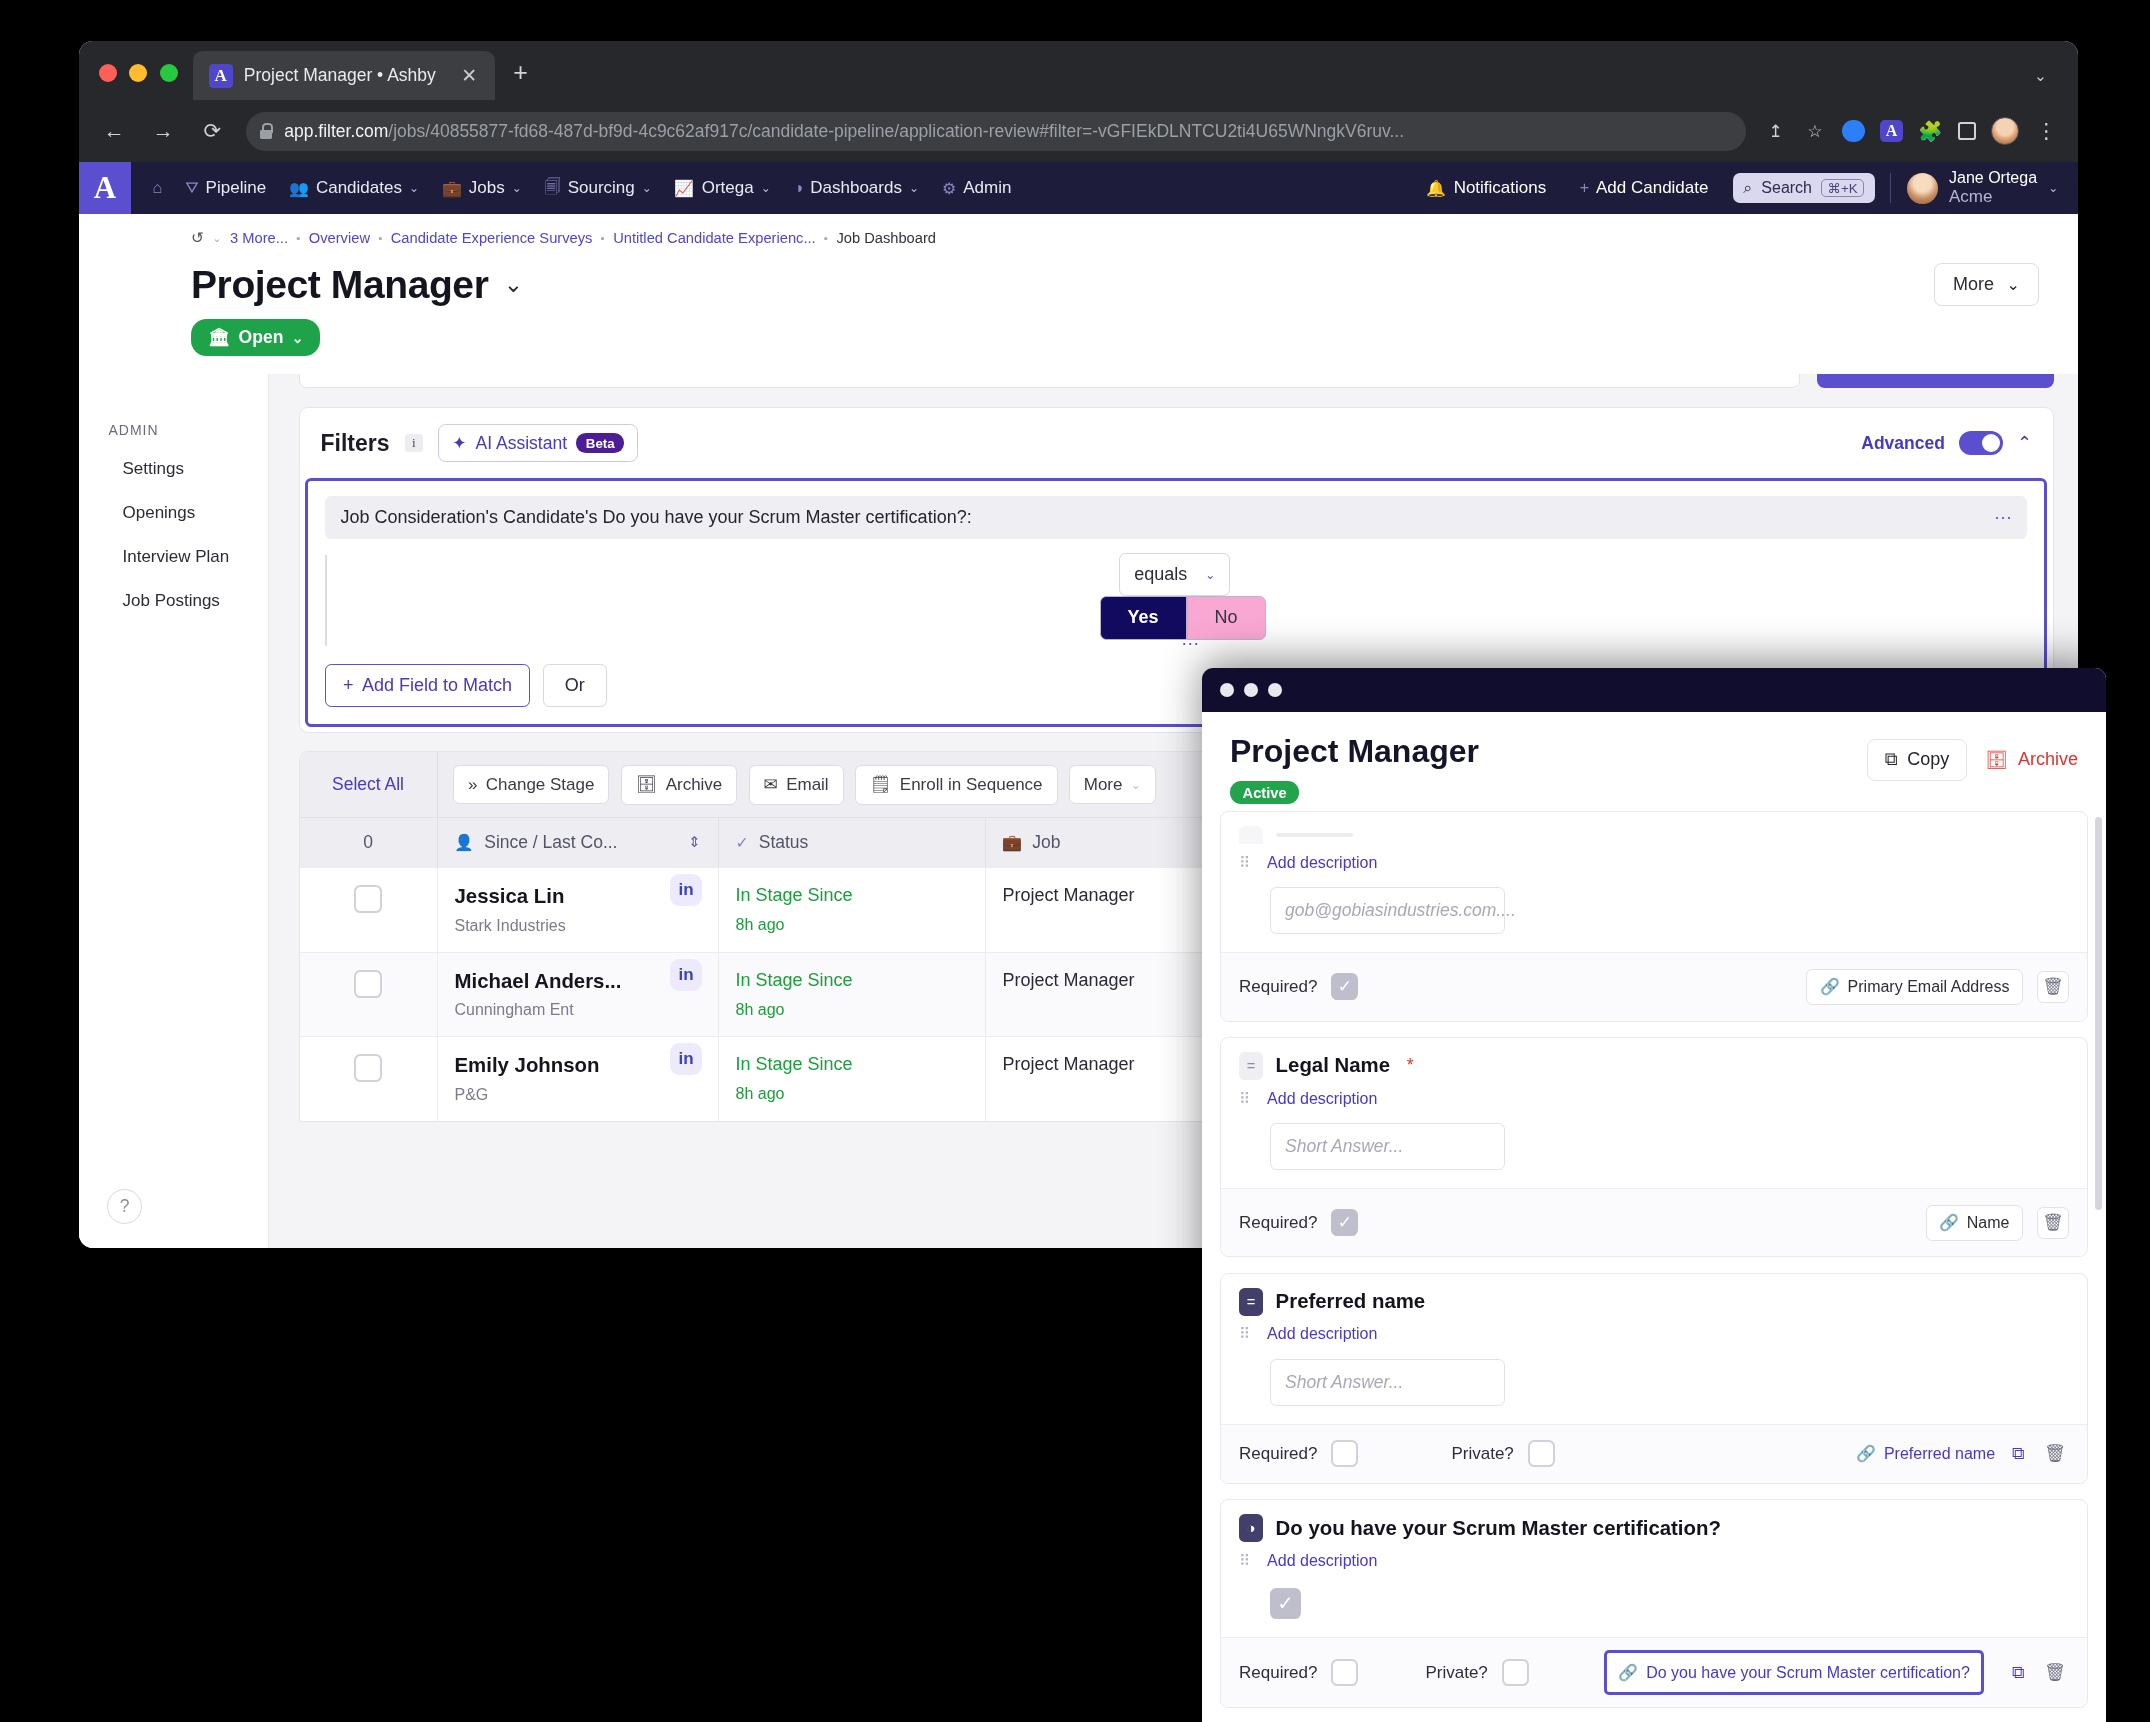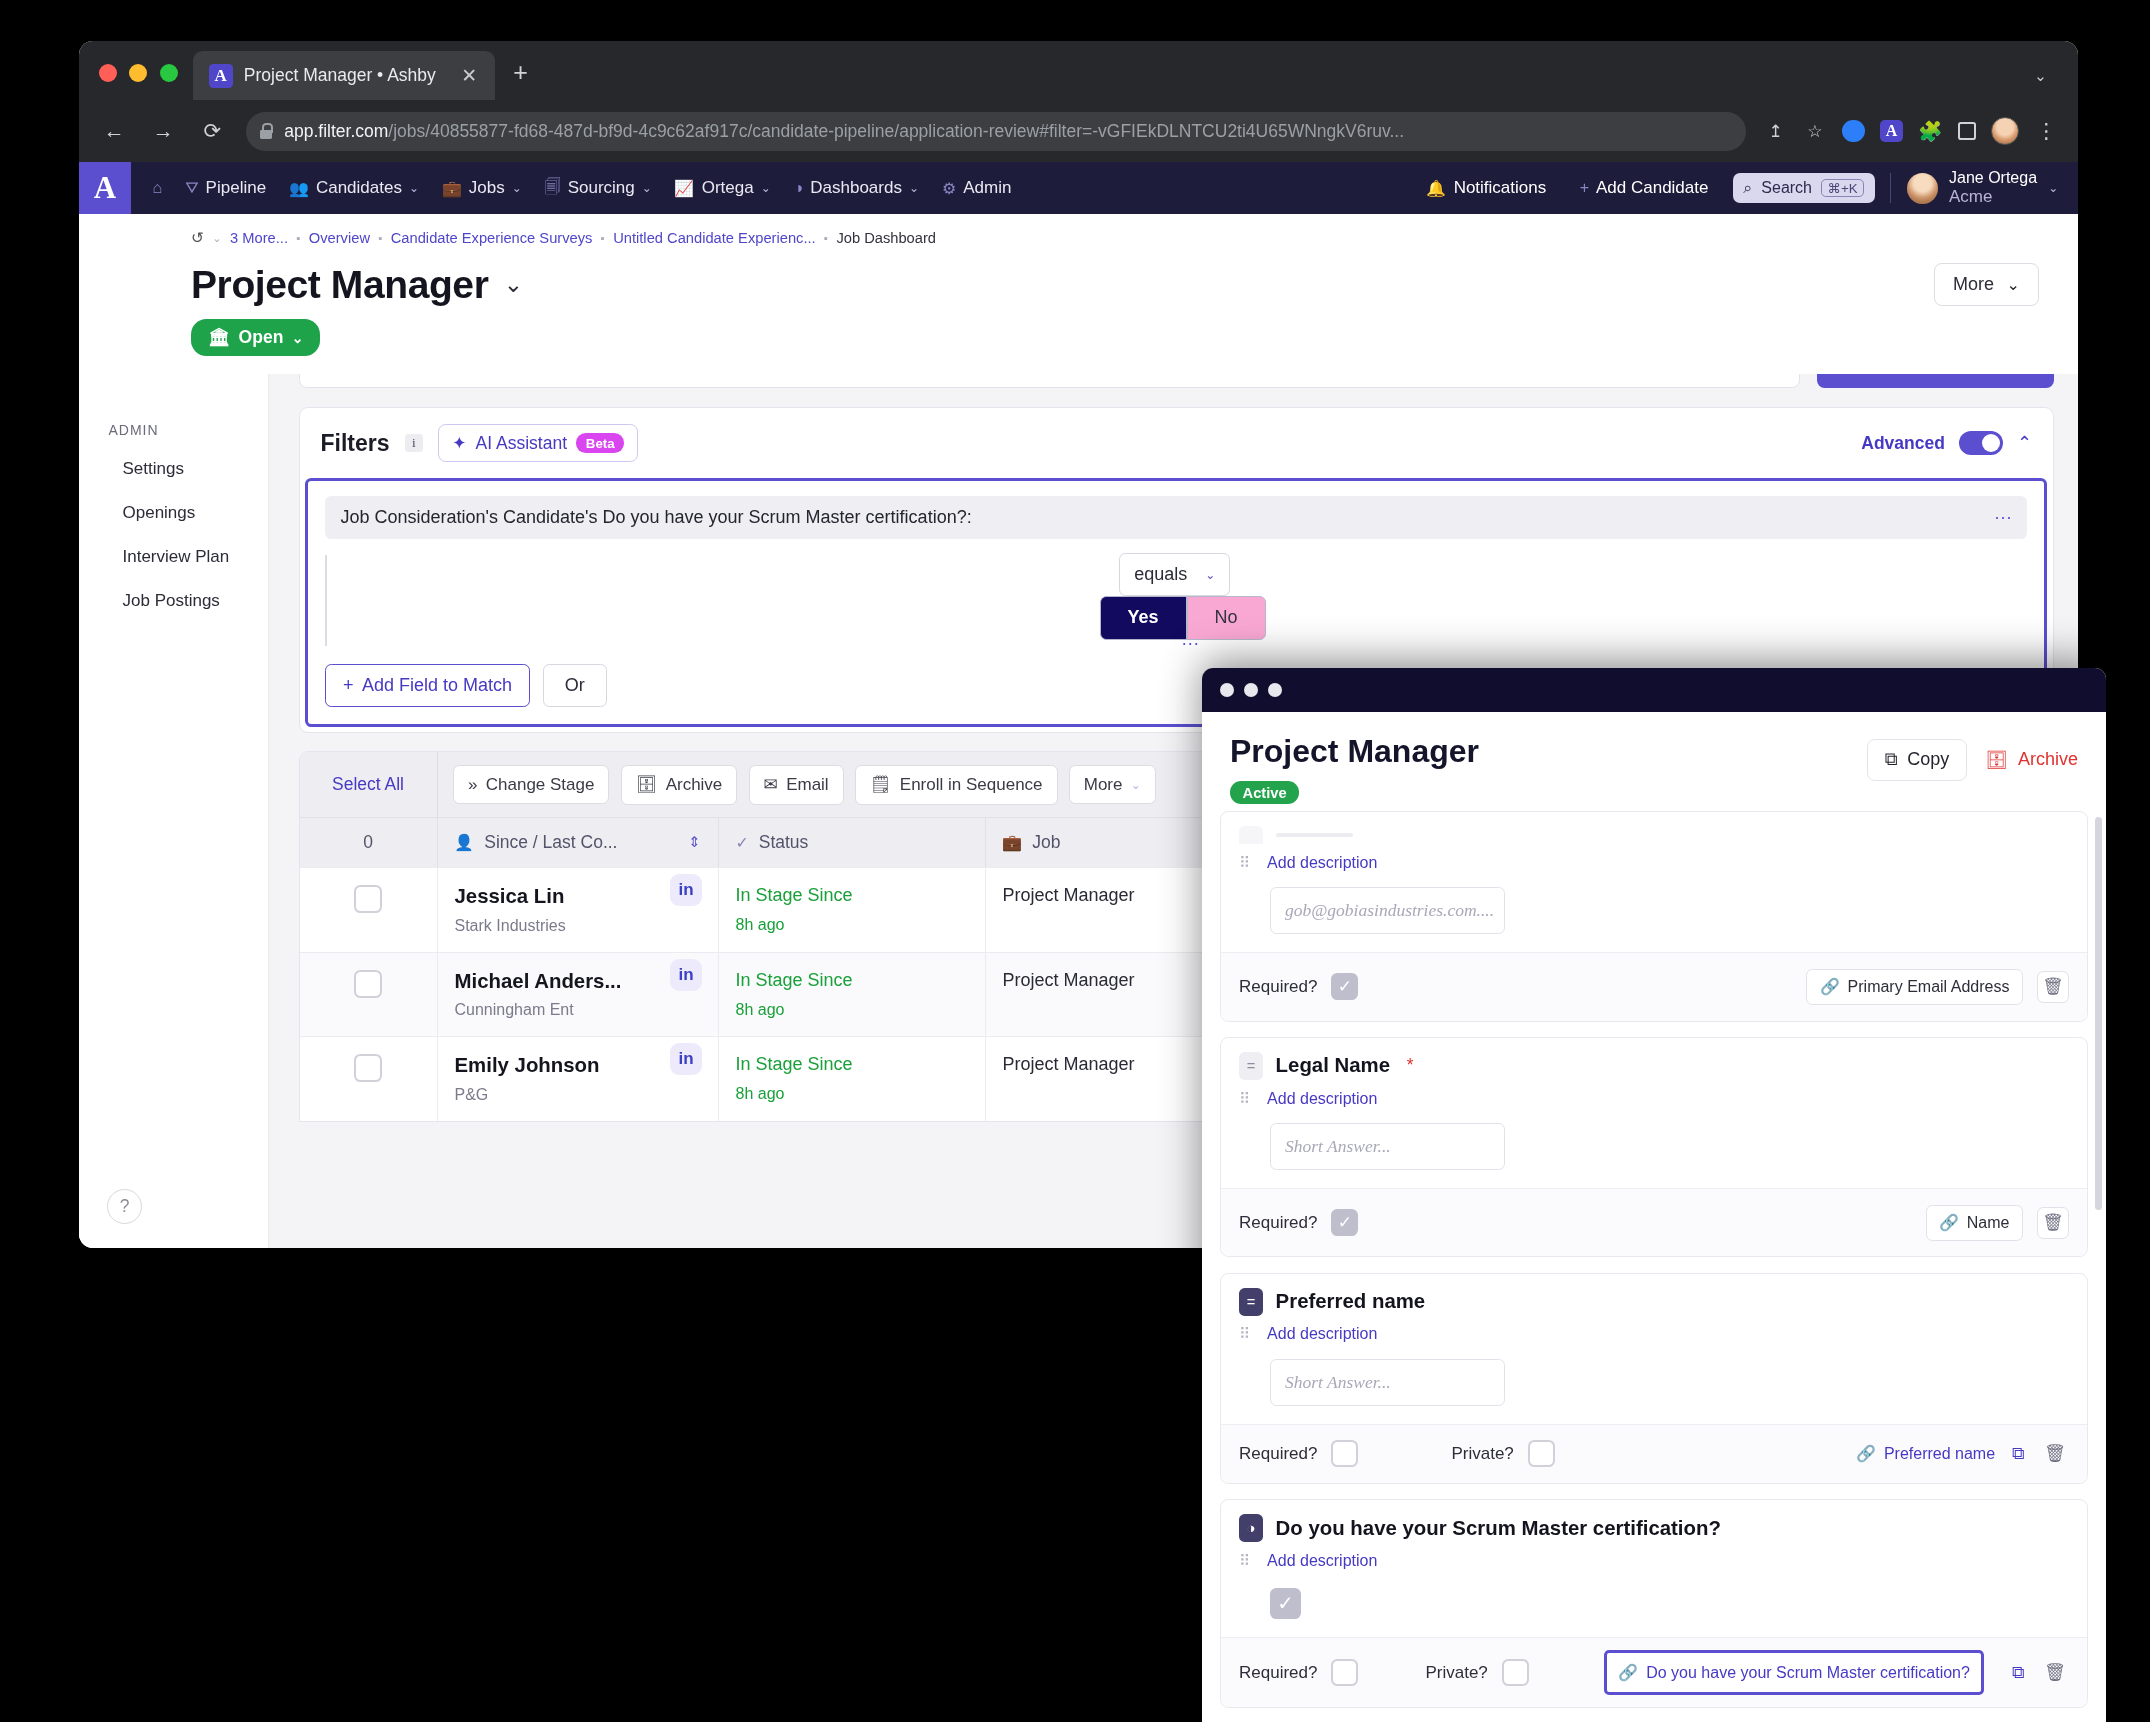--- a/index.html
+++ b/index.html
@@ -244,21 +244,21 @@
     width: 18px; height: 18px; border-radius: 3.5px; background: #ececf1;
     color: #4b4b5c; font-size: 13.3px; display: flex; align-items: center; justify-content: center;
     font-family: "Liberation Serif", serif; cursor: pointer;
   }
   .ai-btn {
     display: flex; align-items: center; gap: 9px;
     border: 1.4px solid #cdc8f1; border-radius: 7.7px;
     padding: 7.7px 12.6px; color: #4639c4; font-size: 17.5px; cursor: pointer;
   }
   .beta-badge {
-    background: #d946ef; color: #fff; border-radius: 9.8px;
+    background: #4c1d95; color: #fff; border-radius: 9.8px;
     padding: 2.8px 9.8px; font-size: 13.3px; font-weight: 700;
   }
   .adv-wrap { margin-left: auto; display: flex; align-items: center; gap: 14px; }
   .adv-label { color: #4639c4; font-size: 17.5px; font-weight: 700; cursor: pointer; }
   .toggle {
     width: 44px; height: 24px; border-radius: 12px; background: #5b4fcf;
     position: relative; cursor: pointer;
   }
   .toggle::after {
     content:""; position: absolute; right: 2.8px; top: 2.8px;
@@ -399,21 +399,21 @@
   }
   .ftype-ico.light { background: #eeeef3; color: #8e8ea3; }
   .fcard-title { font-size: 20.4px; font-weight: 700; color: #14141f; }
   .req-star { color: #e0322f; font-size: 17.5px; margin-left: 4.2px; }
   .fdesc-row { display: flex; align-items: center; gap: 15.4px; margin-top: 9.8px; }
   .grip { color: #b4b4c2; font-size: 15.4px; line-height: .65; letter-spacing: 1.4px; cursor: grab; }
   .add-desc { color: #4639c4; font-size: 16px; cursor: pointer; }
   .ffield {
     margin: 15.4px 0 0 31px; border: 1.4px solid #e1e1ea; border-radius: 6.3px;
     padding: 12px 14px; font-size: 17.5px; color: #a8a8b8; font-style: italic;
-    width: 235px; background: #fff; font-family: Liberation Serif, serif;
+    width: 235px; background: #fff;
   }
   .fcheck-big {
     margin: 18px 0 0 31px; width: 31px; height: 31px; border-radius: 6.3px;
     background: #bebecd; color: #fff; font-size: 19.7px;
     display: flex; align-items: center; justify-content: center; cursor: pointer;
   }
   .fcard-foot {
     border-top: 1.4px solid #ededf2; background: #fbfbfd;
     display: flex; align-items: center; gap: 14px; padding: 15.4px 18px;
   }

